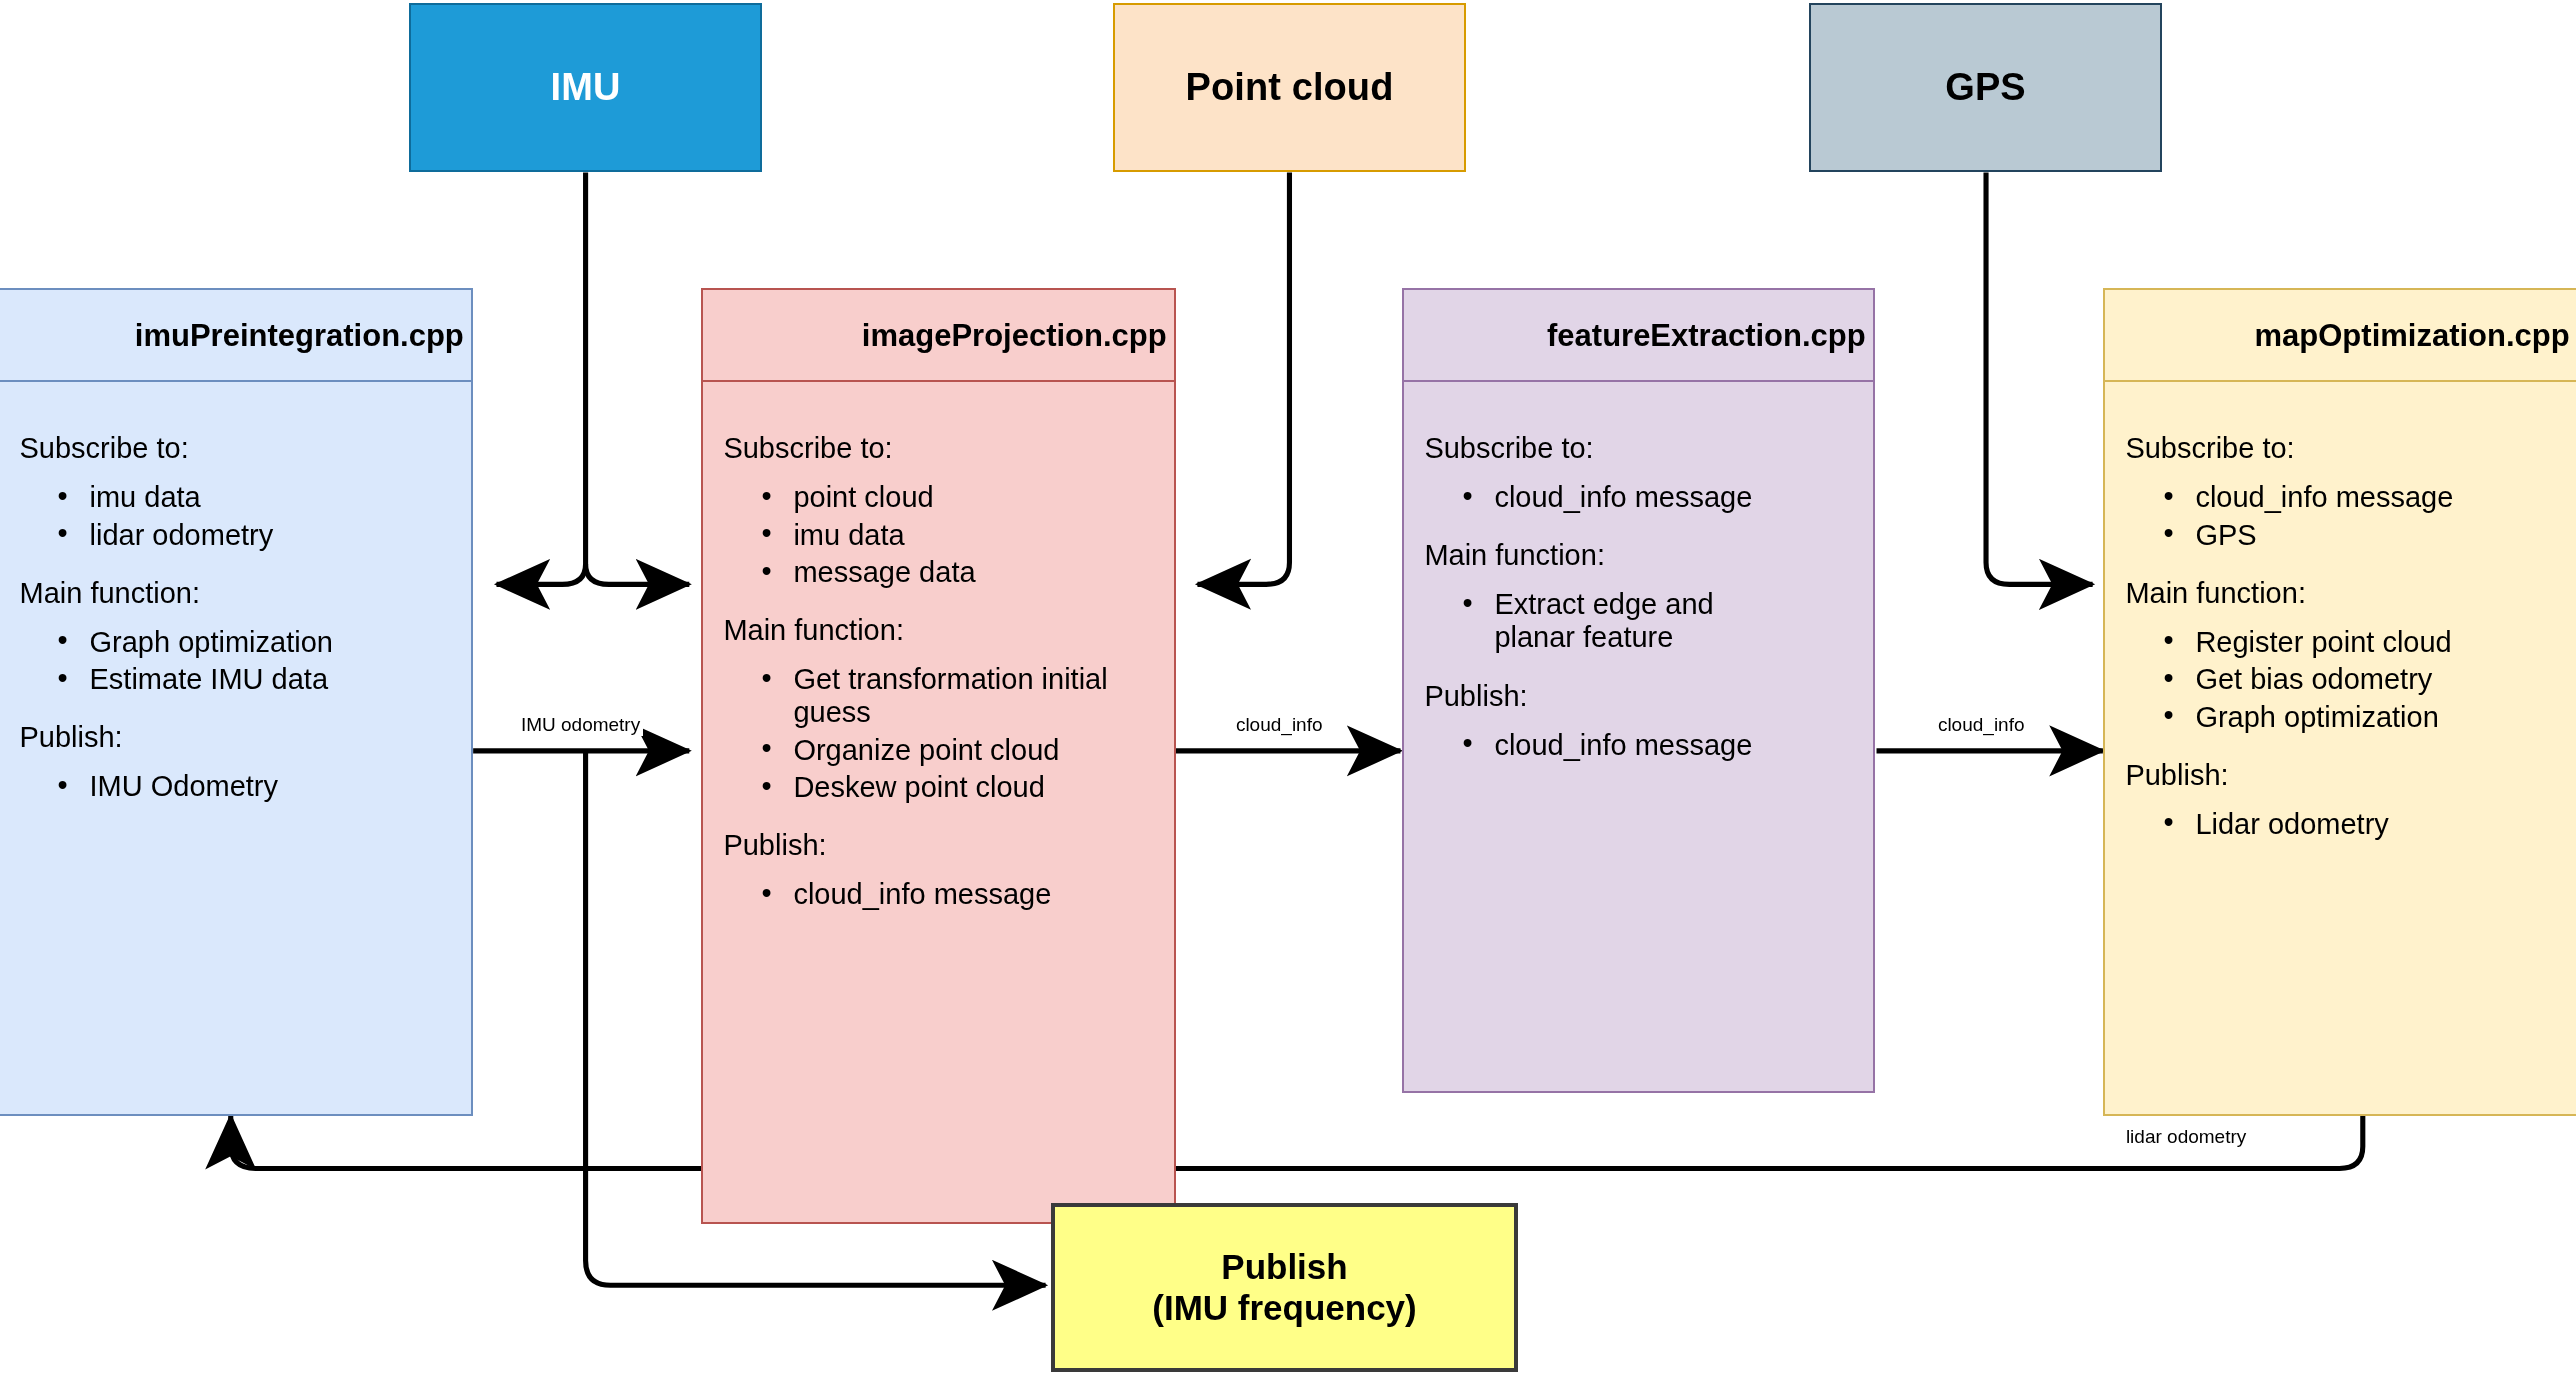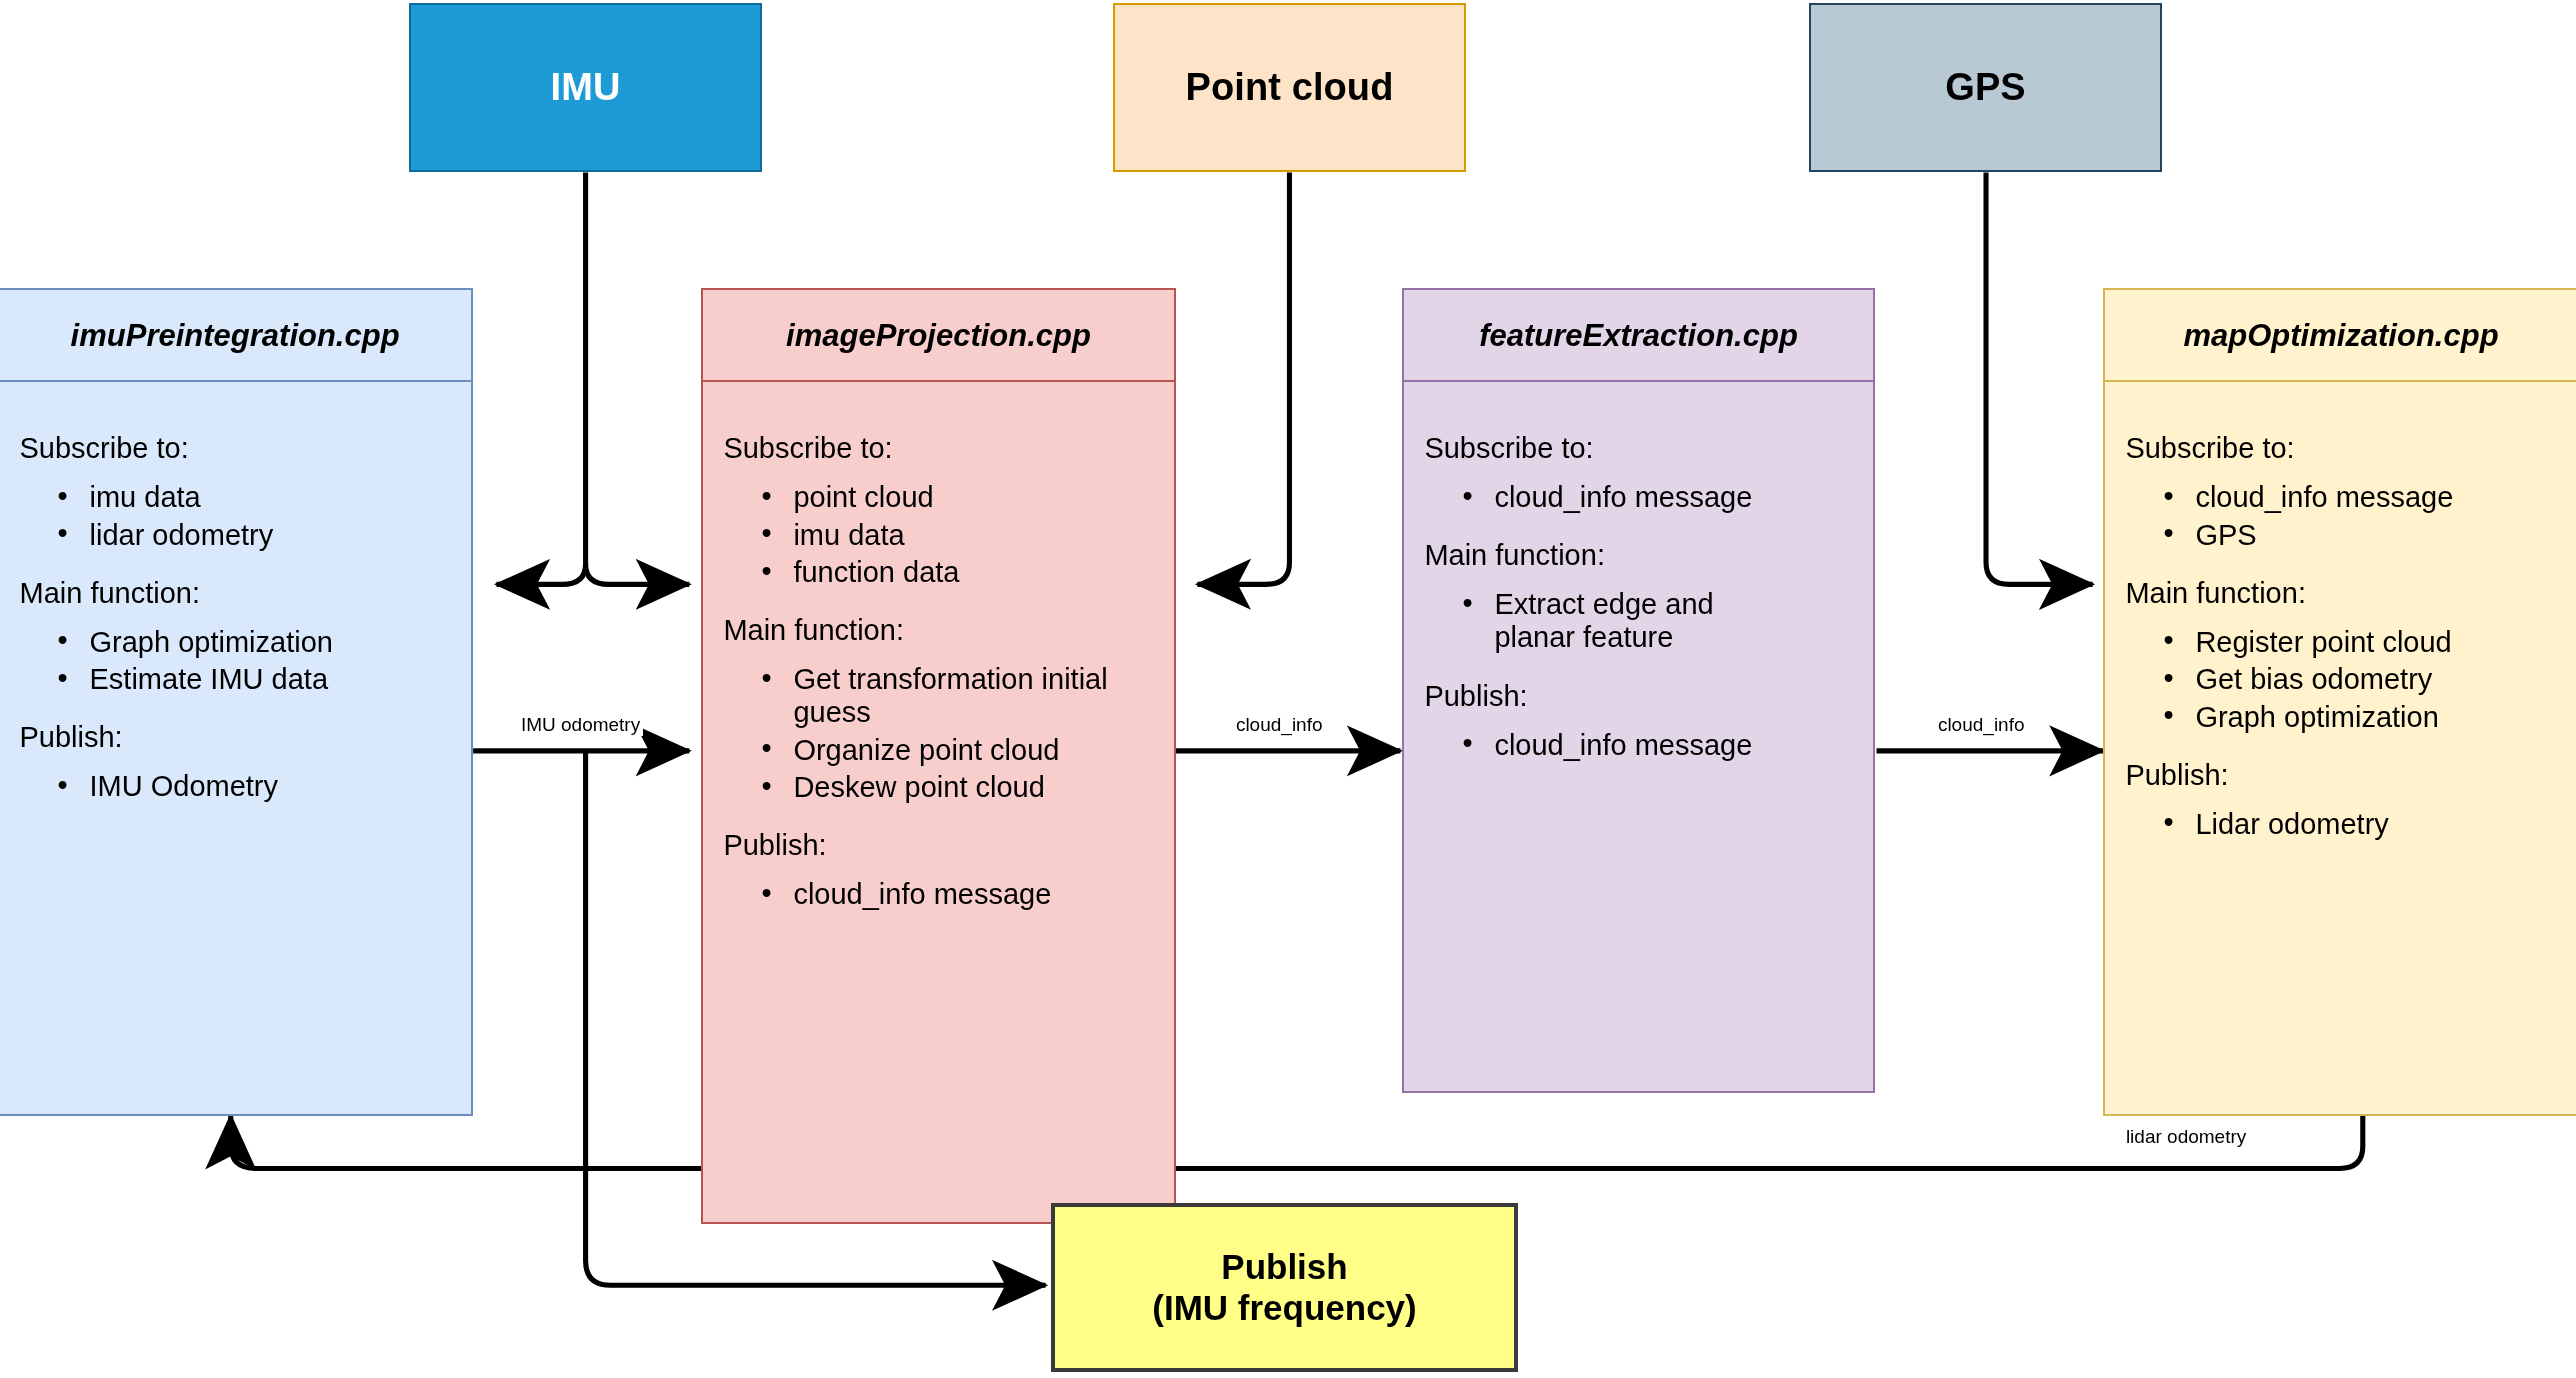--- a/index.html
+++ b/index.html
@@ -36,26 +36,25 @@
     letter-spacing: 0.1px;
   }
   .node {
     position: absolute;
     box-sizing: border-box;
     display: flex;
     flex-direction: column;
   }
   .node-title {
     box-sizing: border-box;
-    text-align: center;
+    text-align: right;
     font-weight: bold;
     font-size: 31px;
     padding: 28px 7.3px 26px 7.3px;
     flex: 0 0 auto;
-    font-style: italic;
   }
   .node-body {
     box-sizing: border-box;
     flex: 1 1 auto;
     padding: 17.5px 20.4px 14.6px 20.4px;
     font-size: 29px;
     line-height: 1.14;
     color: #000;
     margin-top: 24px;
   }
@@ -166,21 +165,21 @@
     </div>
   </div>
 
   <div class="node" style="left:701px; top:288px; width:475px; height:936px; background:#f8cecc; border:2.9px solid #b85450;">
     <div class="node-title" style="border-bottom:2.9px solid #b85450;">imageProjection.cpp</div>
     <div class="node-body">
       <div class="sec-head">Subscribe to:</div>
       <ul class="bullets">
         <li>point cloud</li>
         <li>imu data</li>
-        <li>function data</li>
+        <li>message data</li>
       </ul>
       <div class="sec-head">Main function:</div>
       <ul class="bullets">
         <li>Get transformation initial guess</li>
         <li>Organize point cloud</li>
         <li>Deskew point cloud</li>
       </ul>
       <div class="sec-head">Publish:</div>
       <ul class="bullets">
         <li>cloud_info message</li>

